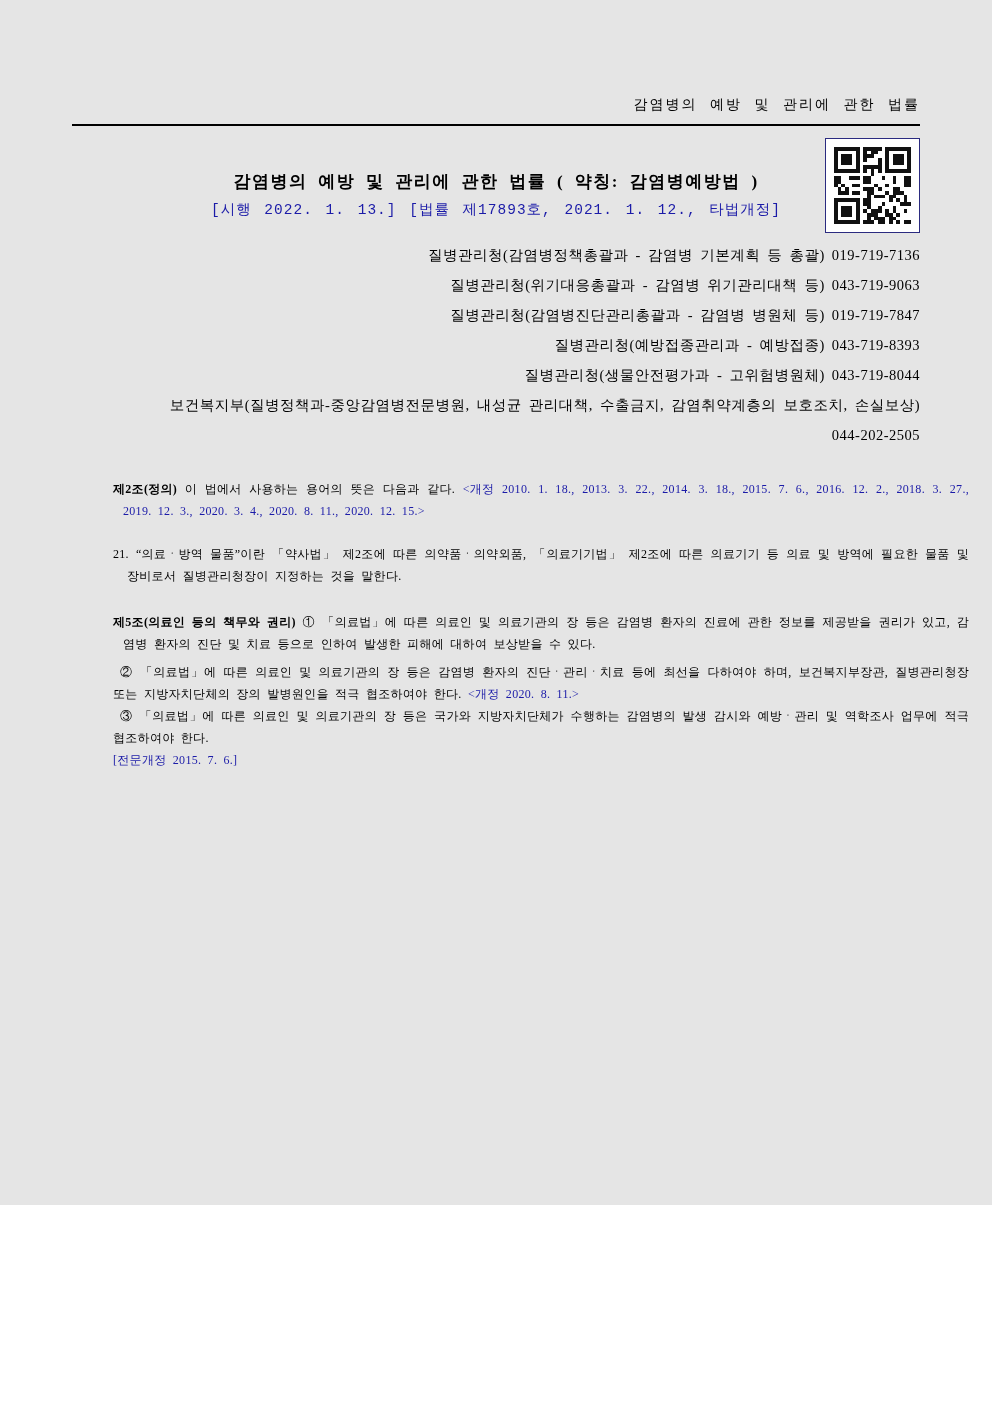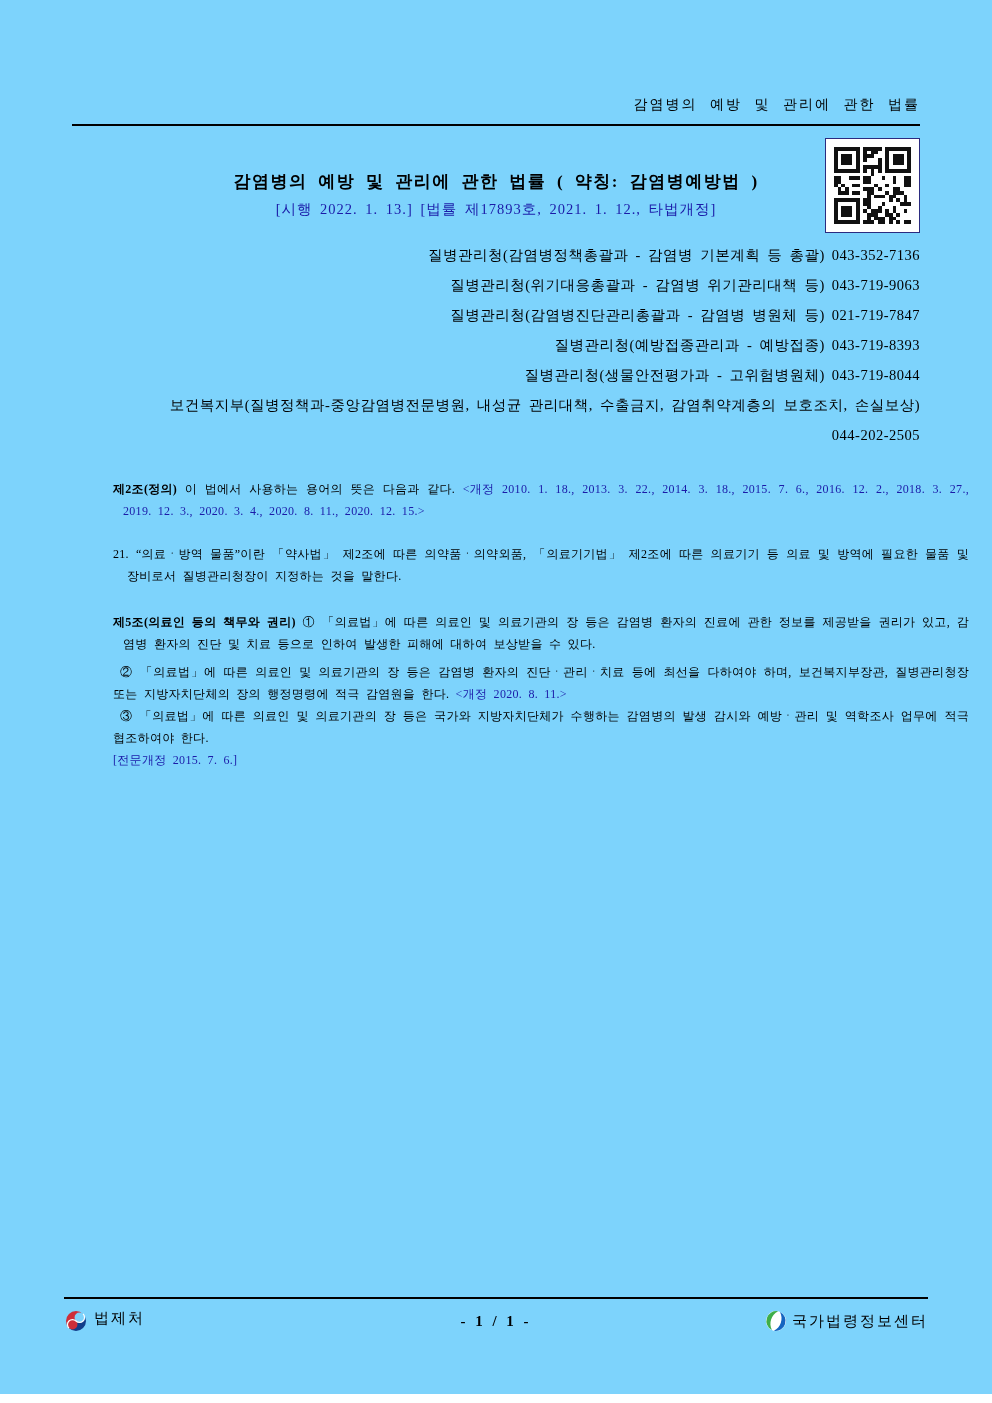--- a/index.html
+++ b/index.html
@@ -1,33 +1,33 @@
 <!DOCTYPE html>
 <html><head>
 <meta charset="utf-8">
 <style>
   :root{ --blue:#1b1ba8; --ink:#000; }
   *{ box-sizing:border-box; margin:0; padding:0; }
   html,body{ background:#fff; }
   body{ font-family:"Liberation Serif","DejaVu Serif",serif; color:var(--ink); }
-  .page{ position:relative; width:992px; height:1394px; background:#7dd3fc; overflow:hidden; }
+  .page{ position:relative; width:992px; height:1205px; background:#e5e5e5; overflow:hidden; }
 
   
   .header-line{ position:absolute; top:96px; left:72px; right:72px; text-align:right;
     font-size:14px; letter-spacing:2px; word-spacing:7px; }
   .header-rule{ position:absolute; top:124px; left:72px; right:72px; border-top:2px solid #000; }
 
   
   .qr-box{ position:absolute; top:138px; left:825px; width:95px; height:95px;
     border:1px solid #2b2b80; background:#fff; display:flex; align-items:center; justify-content:center; }
 
   
   .title-block{ position:absolute; top:170px; left:0; right:0; text-align:center; }
   .doc-title{ font-size:17px; font-weight:bold; letter-spacing:1.5px; word-spacing:5px; }
-  .doc-subtitle{ margin-top:7px; font-size:14.5px; color:var(--blue); letter-spacing:1px; word-spacing:3px; }
+  .doc-subtitle{ margin-top:7px; font-size:14.5px; color:var(--blue); letter-spacing:1px; word-spacing:3px;font-family:Liberation Mono, monospace; }
 
   
   .contacts{ position:absolute; top:240px; left:72px; right:72px; text-align:right;
     font-size:14.5px; line-height:30px; letter-spacing:0.5px; word-spacing:3px; }
 
   
   .body-text{ position:absolute; top:478px; left:73px; width:856px;
     font-size:12px; line-height:22px; text-align:justify; letter-spacing:0.3px; word-spacing:3px;margin-left:40px; }
   .body-text p{ margin:0; }
   .p-article{ padding-left:10px; text-indent:-10px; }
@@ -277,34 +277,34 @@
         <rect x="20" y="20" width="1" height="1"></rect>
       </svg>
   </div>
 
   <div class="title-block">
     <div class="doc-title">감염병의 예방 및 관리에 관한 법률 ( 약칭: 감염병예방법 )</div>
     <div class="doc-subtitle">[시행 2022. 1. 13.] [법률 제17893호, 2021. 1. 12., 타법개정]</div>
   </div>
 
   <div class="contacts">
-      <div>질병관리청(감염병정책총괄과 - 감염병 기본계획 등 총괄) 043-352-7136</div>
+      <div>질병관리청(감염병정책총괄과 - 감염병 기본계획 등 총괄) 019-719-7136</div>
       <div>질병관리청(위기대응총괄과 - 감염병 위기관리대책 등) 043-719-9063</div>
-      <div>질병관리청(감염병진단관리총괄과 - 감염병 병원체 등) 021-719-7847</div>
+      <div>질병관리청(감염병진단관리총괄과 - 감염병 병원체 등) 019-719-7847</div>
       <div>질병관리청(예방접종관리과 - 예방접종) 043-719-8393</div>
       <div>질병관리청(생물안전평가과 - 고위험병원체) 043-719-8044</div>
       <div>보건복지부(질병정책과-중앙감염병전문병원, 내성균 관리대책, 수출금지, 감염취약계층의 보호조치, 손실보상)</div>
       <div>044-202-2505</div>
     </div>
 
   <div class="body-text">
       <p class="p-article"><span class="bold">제2조(정의)</span><span> 이 법에서 사용하는 용어의 뜻은 다음과 같다. </span><span class="blue">&lt;개정 2010. 1. 18., 2013. 3. 22., 2014. 3. 18., 2015. 7. 6., 2016. 12. 2., 2018. 3. 27., 2019. 12. 3., 2020. 3. 4., 2020. 8. 11., 2020. 12. 15.&gt;</span></p>
       <p class="p-item"><span>21. “의료ㆍ방역 물품”이란 「약사법」 제2조에 따른 의약품ㆍ의약외품, 「의료기기법」 제2조에 따른 의료기기 등 의료 및 방역에 필요한 물품 및 장비로서 질병관리청장이 지정하는 것을 말한다.</span></p>
       <p class="p-article"><span class="bold">제5조(의료인 등의 책무와 권리)</span><span> ① 「의료법」에 따른 의료인 및 의료기관의 장 등은 감염병 환자의 진료에 관한 정보를 제공받을 권리가 있고, 감염병 환자의 진단 및 치료 등으로 인하여 발생한 피해에 대하여 보상받을 수 있다.</span></p>
-      <p class="p-sub"><span>② 「의료법」에 따른 의료인 및 의료기관의 장 등은 감염병 환자의 진단ㆍ관리ㆍ치료 등에 최선을 다하여야 하며, 보건복지부장관, 질병관리청장 또는 지방자치단체의 장의 행정명령에 적극 감염원을 한다. </span><span class="blue">&lt;개정 2020. 8. 11.&gt;</span></p>
+      <p class="p-sub"><span>② 「의료법」에 따른 의료인 및 의료기관의 장 등은 감염병 환자의 진단ㆍ관리ㆍ치료 등에 최선을 다하여야 하며, 보건복지부장관, 질병관리청장 또는 지방자치단체의 장의 발병원인을 적극 협조하여야 한다. </span><span class="blue">&lt;개정 2020. 8. 11.&gt;</span></p>
       <p class="p-sub"><span>③ 「의료법」에 따른 의료인 및 의료기관의 장 등은 국가와 지방자치단체가 수행하는 감염병의 발생 감시와 예방ㆍ관리 및 역학조사 업무에 적극 협조하여야 한다.</span></p>
       <p class="p-note"><span class="blue">[전문개정 2015. 7. 6.]</span></p>
     </div>
 
   <div class="footer-rule"></div>
   <div class="footer">
     <div class="footer-left">
       <svg class="logo" viewBox="-12 -12 24 24">
         <g transform="rotate(45)">
           <path d="M0,-10 A10,10 0 0 1 0,10 A5,5 0 0 1 0,0 A5,5 0 0 0 0,-10 Z" fill="#123d8a"></path>

